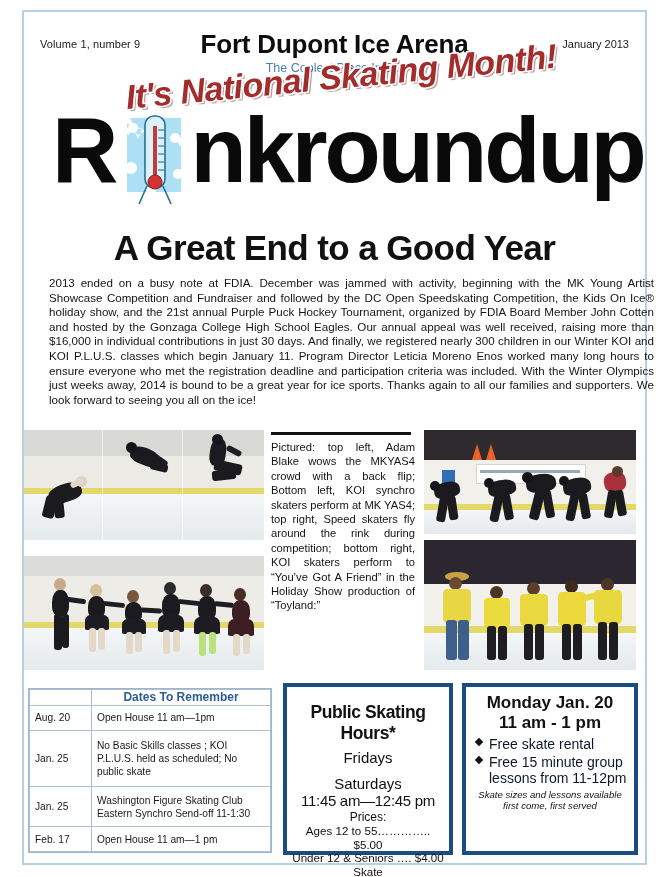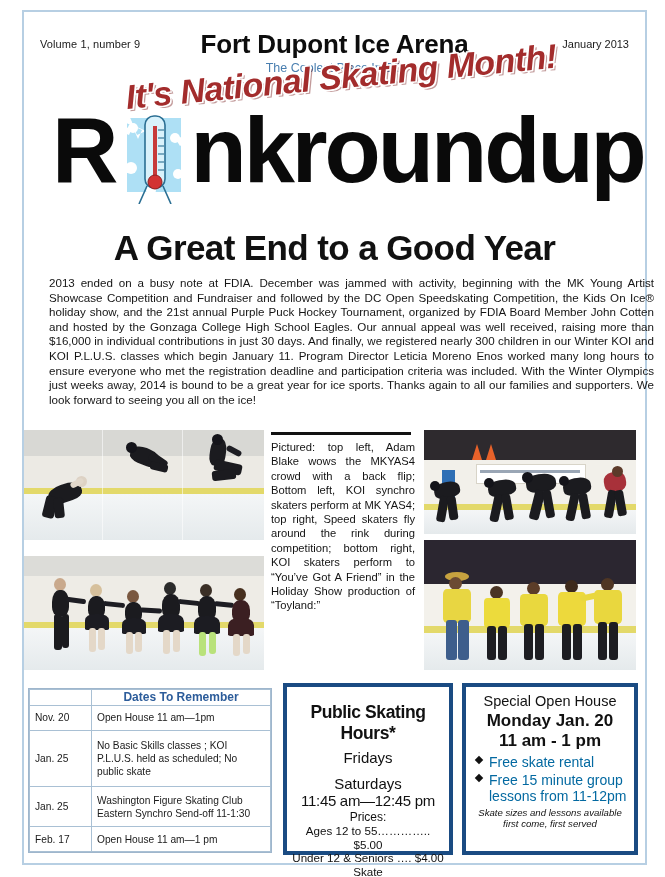--- a/index.html
+++ b/index.html
@@ -267,21 +267,21 @@
     background: #fff;
     padding: 4px 5px;
     text-align: center;
   }
   .ob-title { font-size: 14.5px; color: #111; margin-top: 2px; }
   .ob-date  { font-size: 17px; font-weight: bold; color: #111; margin-top: 2px; }
   .ob-time  { font-size: 17px; font-weight: bold; color: #111; }
   .ob-list  { margin-top: 3px; text-align: left; padding-left: 4px; }
   .ob-li {
     position: relative;
-    font-size: 14px; color: #0369a1;
+    font-size: 14px; color: #0f172a;
     line-height: 16.5px;
     padding-left: 14px;
     margin-bottom: 1px;
   }
   .ob-li .bullet {
     position: absolute; left: 1px; top: 3px;
     width: 6px; height: 6px;
     background: #111;
     transform: rotate(45deg);
   }
@@ -532,21 +532,21 @@
   <div class="dates-table">
     <table>
       <thead>
         <tr>
           <th class="hdr-blank"></th>
           <th class="hdr-title">Dates To Remember</th>
         </tr>
       </thead>
       <tbody>
         <tr>
-          <td class="d-date">Nov. 20</td>
+          <td class="d-date">Aug. 20</td>
           <td class="d-event">Open House 11 am—1pm</td>
         </tr>
         <tr>
           <td class="d-date">Jan. 25</td>
           <td class="d-event">No Basic Skills classes ; KOI P.L.U.S. held as scheduled; No public skate</td>
         </tr>
         <tr>
           <td class="d-date">Jan. 25</td>
           <td class="d-event">Washington Figure Skating Club Eastern Synchro Send-off 11-1:30</td>
         </tr>
@@ -564,21 +564,20 @@
     <div class="sk-day2">Saturdays</div>
     <div class="sk-time2">11:45 am—12:45 pm</div>
     <div class="sk-prices">Prices:</div>
     <div class="sk-price-line">Ages 12 to 55………….. $5.00</div>
     <div class="sk-price-line">Under 12 &amp; Seniors …. $4.00</div>
     <div class="sk-price-line">Skate Rental:……………..$3.00</div>
 
   </div>
 
   <div class="open-box">
-    <div class="ob-title">Special Open House</div>
     <div class="ob-date">Monday Jan. 20</div>
     <div class="ob-time">11 am - 1 pm</div>
     <div class="ob-list">
       <div class="ob-li">
         <span class="bullet"></span>
         <span>Free skate rental</span>
       </div>
       <div class="ob-li">
         <span class="bullet"></span>
         <span>Free 15 minute group lessons from 11-12pm</span>

